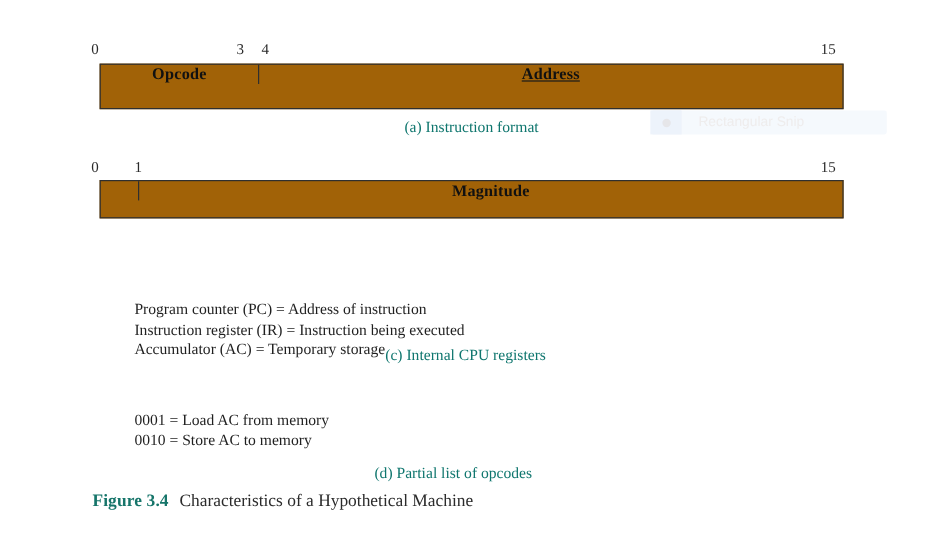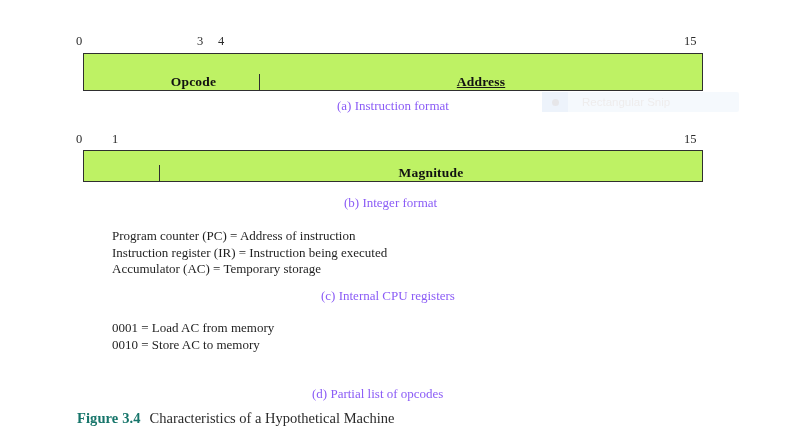--- a/index.html
+++ b/index.html
@@ -32,24 +32,23 @@
     line-height: 16px;
     color: #2b2b2b;
     white-space: nowrap;
   }
 
   
   .fmt-box {
     position: absolute;
     box-sizing: border-box;
     border: 1.4px solid #2f2f2f;
-    background: #bef264;
-    display: flex;
-    align-items: flex-end;
-    padding-left: 44px;
+    background: #a16207;
+    display: flex;
+    align-items: flex-start;
   }
   .fmt-cell {
     position: relative;
     display: flex;
     align-items: center;
     justify-content: center;
     box-sizing: border-box;
     overflow: hidden;
   }
   .fmt-cell + .fmt-cell {
@@ -60,27 +59,28 @@
     font-size: 13.5px;
     letter-spacing: .2px;
     color: #111;
     white-space: nowrap;
   }
 
   
   .subcap {
     position: absolute;
     font-size: 13px;
-    color: #8b5cf6;
+    color: #0f766e;
     white-space: nowrap;
   }
 
   
   .deflist {
     position: absolute;
+    margin-top: 22px;
   }
   .deflist .defrow {
     font-size: 13px;
     line-height: 16.5px;
     color: #1f1f1f;
     white-space: nowrap;
   }
 
   
   .figcaption {
@@ -169,21 +169,20 @@
 
   <div class="fmt-box" style="left:83px; top:150px; width:620px; height:32px;">
     <div class="fmt-cell" style="width:31px;">
       <span class="cell-label"></span>
     </div>
     <div class="fmt-cell" style="flex:1;">
       <span class="cell-label">Magnitude</span>
     </div>
   </div>
 
-  <div class="subcap" style="left:344px; top:195px;">(b) Integer format</div>
 
   <div class="deflist" style="left:112px; top:228px;">
     <div class="defrow">Program counter (PC) = Address of instruction</div>
     <div class="defrow">Instruction register (IR) = Instruction being executed</div>
     <div class="defrow">Accumulator (AC) = Temporary storage</div>
   </div>
 
   <div class="subcap" style="left:321px; top:288px;text-align:center;">(c) Internal CPU registers</div>
 
   <div class="deflist" style="left:112px; top:320px;">

